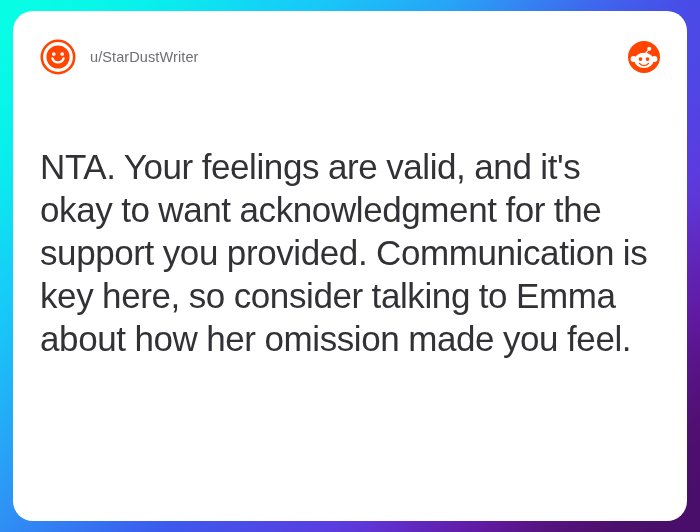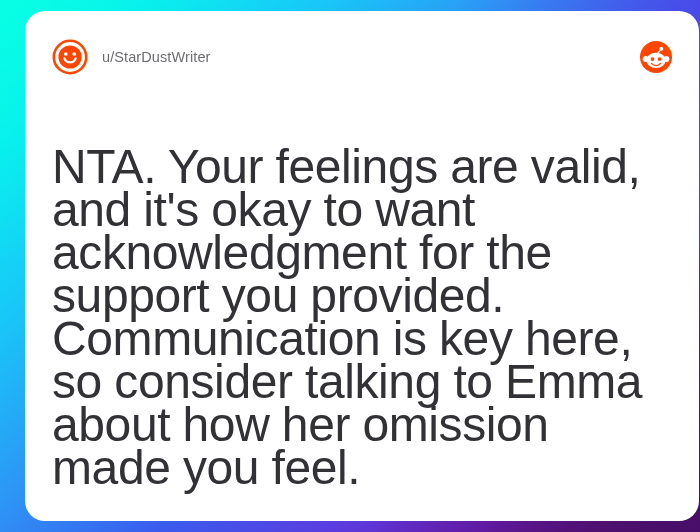--- a/index.html
+++ b/index.html
@@ -46,21 +46,20 @@
 
   #card {
     position: relative;
     z-index: 2;
     width: 674px;
     height: 510px;
     box-sizing: border-box;
     background: #FFFFFF;
     border-radius: 20px;
     padding: 24px 27px 0 27px;
-    margin-left: 12px;
   }
 
   
   .card-header {
     display: flex;
     align-items: center;
     height: 44px;
   }
   .avatar {
     width: 36px;
@@ -83,21 +82,21 @@
     display: block;
   }
 
   
   .card-body {
     margin-top: 66px;
     padding-right: 12px;
   }
   .comment-text {
     margin: 0;
-    font-size: 48px;
+    font-size: 35px;
     line-height: 43px;
     color: #323236;
     font-weight: 400;
     letter-spacing: -0.4px;
     word-spacing: -0.5px;
     font-family: "Liberation Sans", sans-serif;
   }
 </style>
 </head>
 <body>

